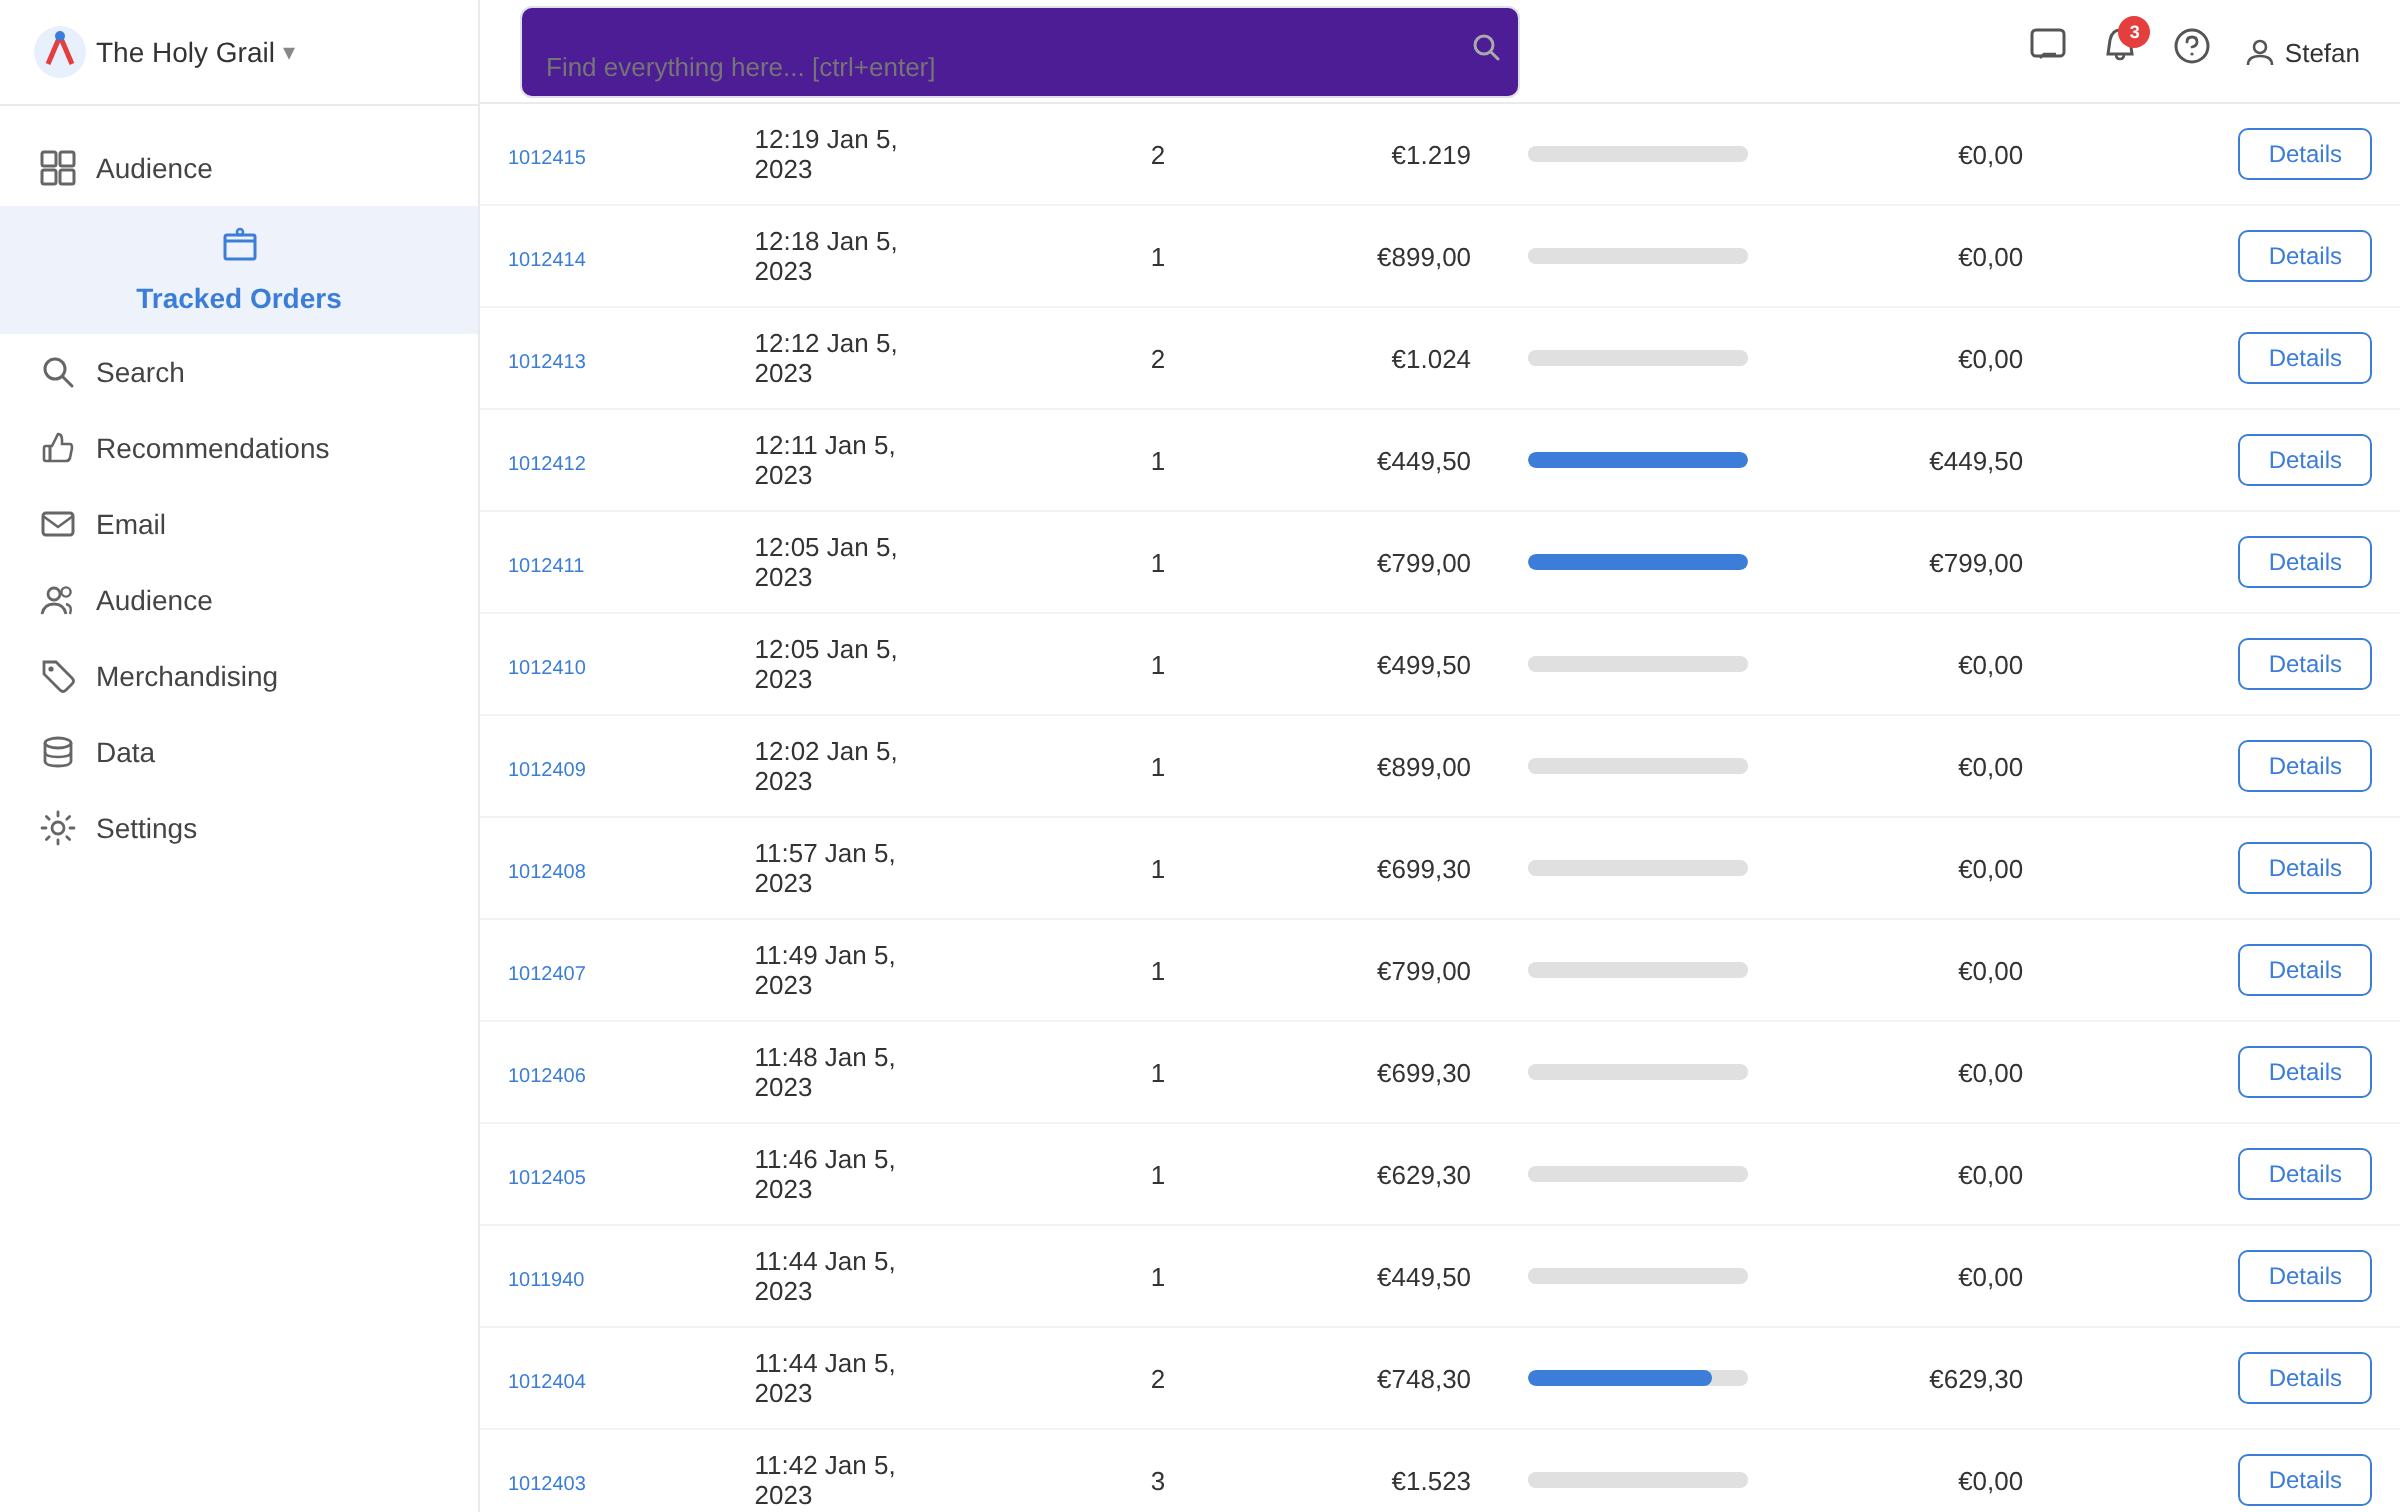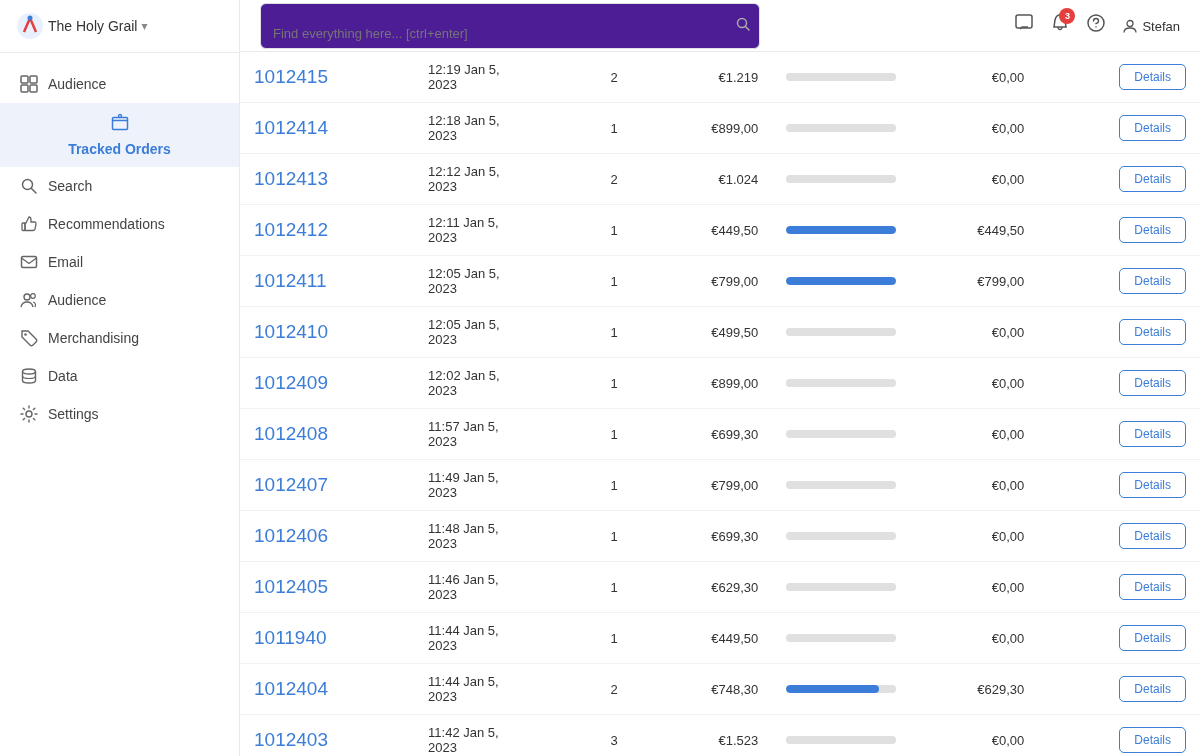--- a/index.html
+++ b/index.html
@@ -75,21 +75,21 @@
     .content { flex: 1; overflow-y: auto; padding: 0; background: #f4f6f9; }
 
     
     .orders-table { width: 100%; background: #fff; border-collapse: collapse; }
     .orders-table tbody tr {
       border-bottom: 1px solid #f0f2f5;
     }
     .orders-table td {
       padding: 10px 14px; font-size: 13px; color: #333; vertical-align: middle;
     }
-    .order-link { color: #3b7dd8; text-decoration: none; font-size: 19px; }
+    .order-link { color: #3b7dd8; text-decoration: none; font-size: 10px; }
     .date-cell { font-size: 12px; color: #555; text-align: left; white-space: nowrap; }
     .num-cell { text-align: center; color: #444; }
     .amount-cell { text-align: right; color: #444; white-space: nowrap; }
     .paid-cell { text-align: right; color: #444; white-space: nowrap; }
 
     
     .progress-cell { width: 120px; }
     .progress-bar-bg {
       background: #e0e0e0; border-radius: 4px; height: 8px; width: 110px; overflow: hidden;
     }

